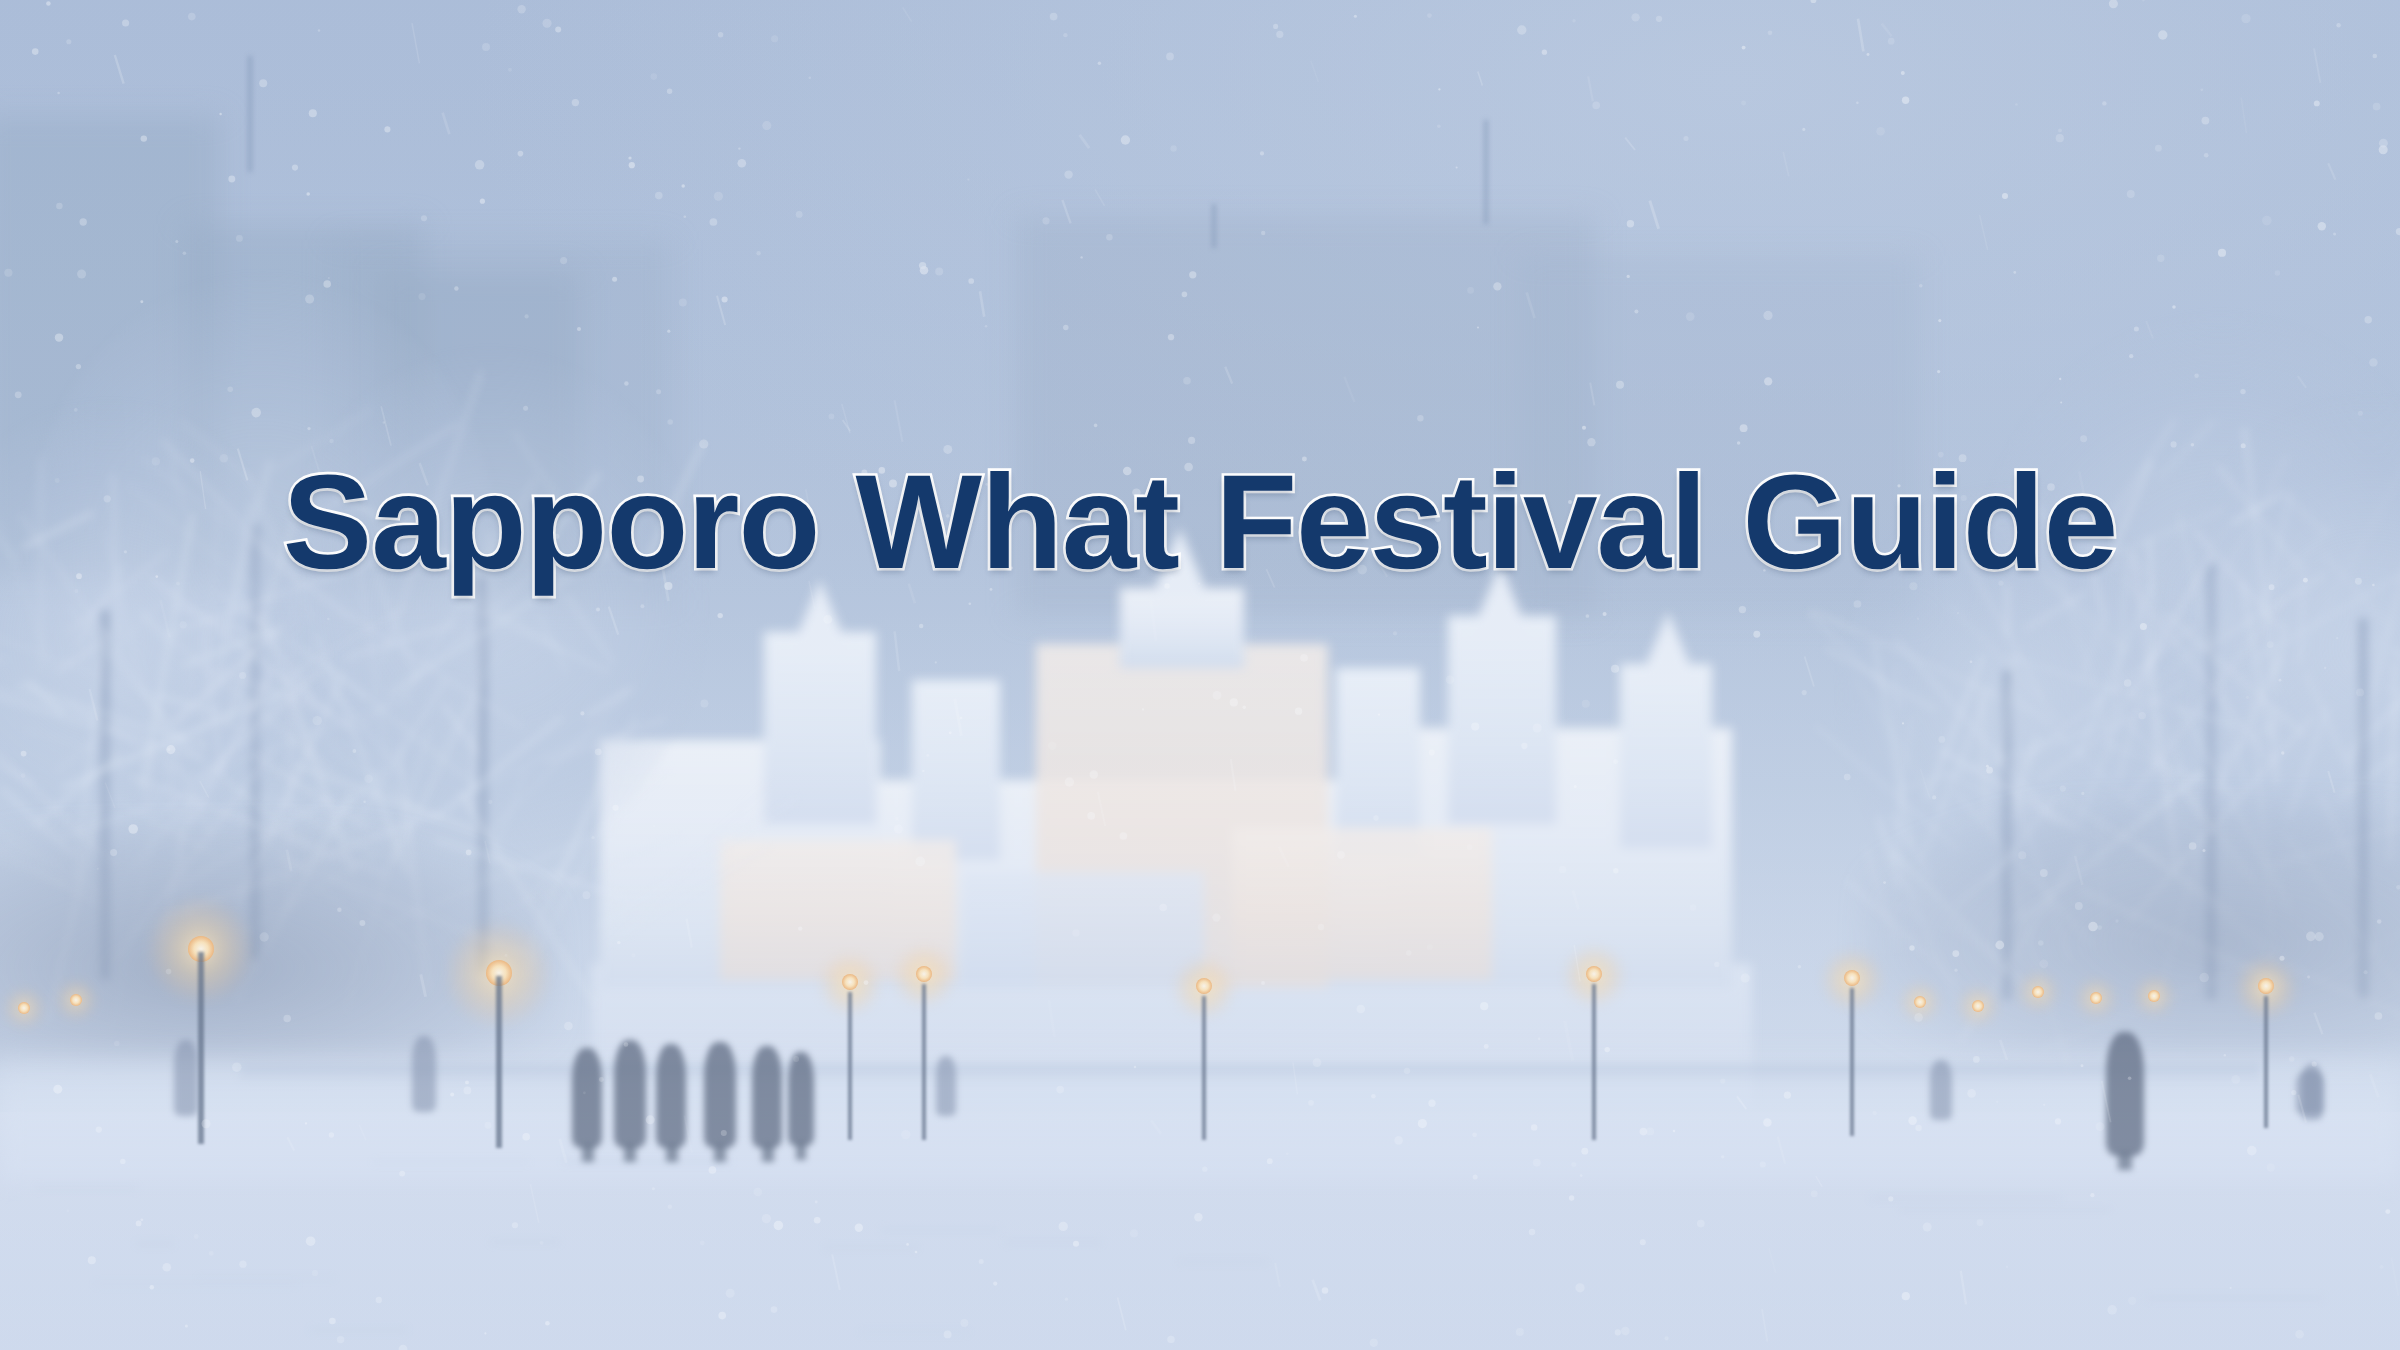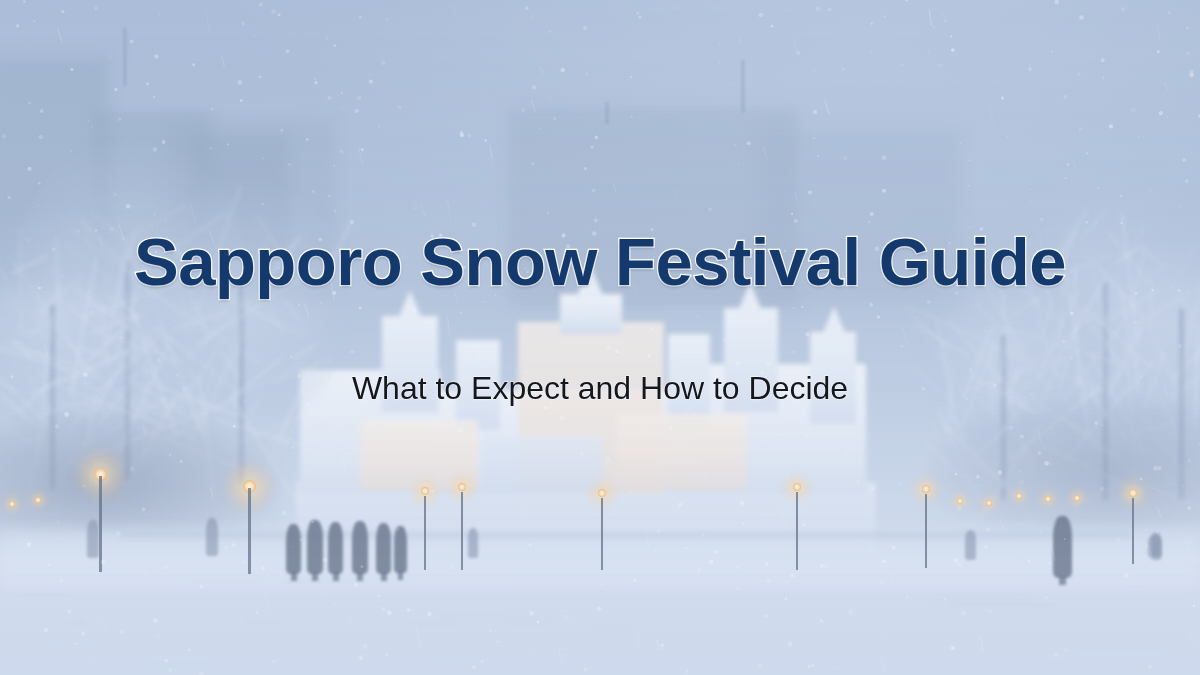--- a/index.html
+++ b/index.html
@@ -1344,17 +1344,16 @@
         <line x1="1120.6" y1="48.7" x2="1123.2" y2="66.5" stroke="#ffffff" stroke-width="0.71" opacity="0.12"></line>
         <line x1="824.9" y1="100.3" x2="829.3" y2="114.4" stroke="#ffffff" stroke-width="1.43" opacity="0.38"></line>
         <line x1="265.2" y1="592.2" x2="269.4" y2="611.4" stroke="#ffffff" stroke-width="0.69" opacity="0.25"></line>
         <line x1="100.1" y1="235.6" x2="102.8" y2="254.5" stroke="#ffffff" stroke-width="0.64" opacity="0.31"></line>
       </svg>
 
     <div id="haze" class="layer"></div>
   </div>
 
   <div id="text-block">
-    <div id="hero-title">Sapporo Snow Festival Guide</div>
-    <div id="hero-subtitle">What to Expect and How to Decide</div>
+    <div id="hero-title">Sapporo What Festival Guide</div>
   </div>
 
 </div>
 
 </body></html>

